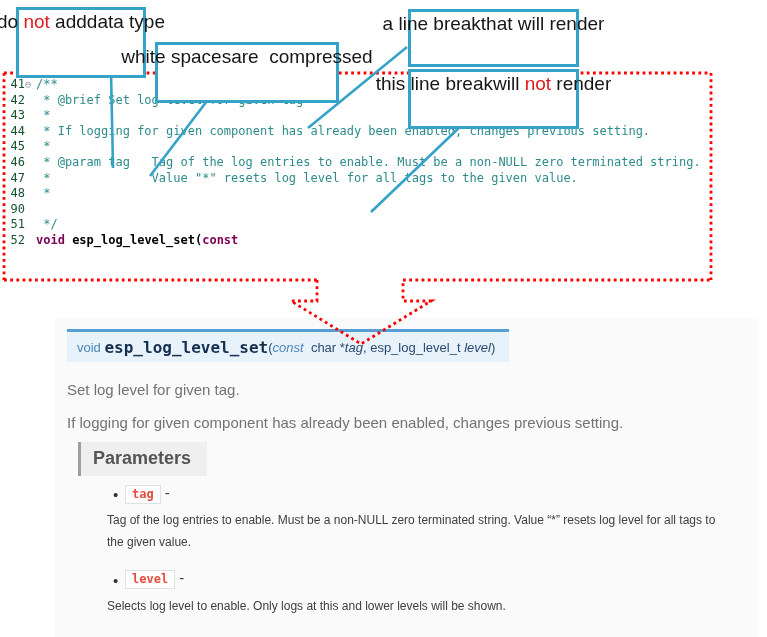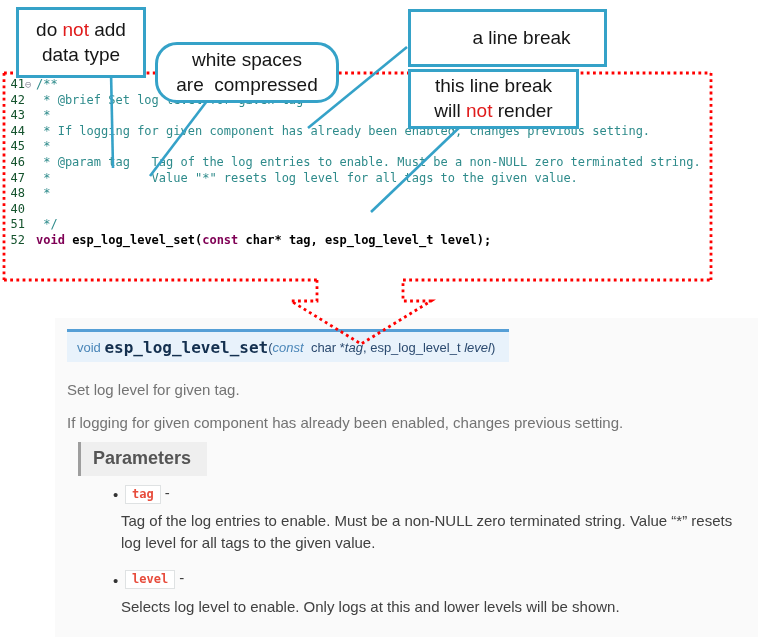--- a/index.html
+++ b/index.html
@@ -1,20 +1,20 @@
 <!DOCTYPE html>
 <html><head>
 <meta charset="utf-8">
 <style>
   html,body{margin:0;padding:0;background:#ffffff;}
   #canvas{position:relative;width:767px;height:637px;background:#ffffff;overflow:hidden;
           font-family:"Liberation Sans",sans-serif;}
   
   .callout{position:absolute;background:#ffffff;border:3px solid #35a2c8;color:#161616;
-           font-size:19px;line-height:1.3;text-align:center;display:flex;flex-direction:column;
+           font-size:19px;line-height:1.3;text-align:center;display:flex;flex-direction:row;
            justify-content:center;z-index:5;}
   .callout .cline{white-space:pre;}
   .red{color:#e01b1b;}
   
   #overlay{position:absolute;left:0;top:0;z-index:4;pointer-events:none;}
   
   #editor{position:absolute;left:8px;top:77px;z-index:2;
           font-family:"DejaVu Sans Mono",monospace;font-size:12px;line-height:15.6px;}
   .cl{white-space:pre;display:flex;}
   .cl .num{display:inline-block;width:17px;text-align:right;color:#14532d;}
@@ -30,21 +30,21 @@
   #sigbar .skw{color:#4a86b8;}
   #sigbar .sname{font-family:"DejaVu Sans Mono",monospace;font-size:16px;font-weight:bold;color:#14304f;}
   #sigbar .sit{font-style:italic;}
   .docp{position:absolute;left:12px;font-size:15px;color:#737373;line-height:21px;}
   #params-label{position:absolute;left:23px;top:124px;display:inline-block;background:#efefef;
           border-left:3px solid #9e9e9e;padding:6px 16px 7px 12px;font-size:18px;font-weight:bold;color:#555555;}
   .bullet{position:absolute;left:58px;width:10px;font-size:15px;color:#333333;}
   .chiprow{position:absolute;left:70px;font-size:15px;color:#404040;}
   .chip{display:inline-block;background:#ffffff;border:1px solid #dfe2e3;padding:1px 6px 2px 6px;
         font-family:"DejaVu Sans Mono",monospace;font-size:12px;font-weight:bold;color:#e74c3c;}
-  .pdesc{position:absolute;left:66px;width:628px;font-size:15px;color:#404040;line-height:21.5px;}
+  .pdesc{position:absolute;left:52px;width:628px;font-size:12px;color:#404040;line-height:21.5px;}
 </style>
 </head>
 <body>
 
 <div id="canvas">
 
   <svg id="overlay" width="767" height="637" viewBox="0 0 767 637">
     <g stroke="#ff0000" stroke-width="2.8" stroke-dasharray="2.8,3.4" fill="none">
       <path d="M4,73 H711 M4,73 V280 M711,73 V280 M4,280 H317 M403,280 H711"></path>
     </g>
@@ -55,46 +55,47 @@
       <line x1="407" y1="47" x2="308" y2="128"></line>
       <line x1="464" y1="123" x2="371" y2="212"></line>
     </g>
   </svg>
 
   <div class="callout" style="left:16px;top:7px;width:124px;height:65px;">
     <div class="cline"><span>do </span><span class="red">not</span><span> add</span></div>
     <div class="cline">data type</div>
   </div>
 
-  <div class="callout" style="left:155px;top:42px;width:178px;height:55px;border-radius:22px;">
+  <div class="callout" style="left:155px;top:42px;width:178px;height:55px;">
     <div class="cline">white spaces</div>
     <div class="cline">are  compressed</div>
   </div>
 
-  <div class="callout" style="left:408px;top:9px;width:165px;height:52px;padding-left:28px;">
+  <div class="callout" style="left:408px;top:9px;width:165px;height:52px;">
     <div class="cline">a line break</div>
+    <div class="cline">that will render</div>
   </div>
 
   <div class="callout" style="left:408px;top:69px;width:165px;height:54px;">
     <div class="cline">this line break</div>
     <div class="cline"><span>will </span><span class="red">not</span><span> render</span></div>
   </div>
 
   <div id="editor">
     <div class="cl"><span class="num">41</span><span class="fold">⊖</span><span class="ct">/**</span></div>
     <div class="cl"><span class="num">42</span><span class="fold"></span><span class="ct"> * @brief Set log level for given tag</span></div>
     <div class="cl"><span class="num">43</span><span class="fold"></span><span class="ct"> *</span></div>
     <div class="cl"><span class="num">44</span><span class="fold"></span><span class="ct"> * If logging for given component has already been enabled, changes previous setting.</span></div>
     <div class="cl"><span class="num">45</span><span class="fold"></span><span class="ct"> *</span></div>
     <div class="cl"><span class="num">46</span><span class="fold"></span><span class="ct"> * @param tag   Tag of the log entries to enable. Must be a non-NULL zero terminated string.</span></div>
     <div class="cl"><span class="num">47</span><span class="fold"></span><span class="ct"> *              Value "*" resets log level for all tags to the given value.</span></div>
     <div class="cl"><span class="num">48</span><span class="fold"></span><span class="ct"> *</span></div>
-    <div class="cl"><span class="num">40</span><span class="fold"></span></div>
+    <div class="cl"><span class="num">90</span><span class="fold"></span></div>
     <div class="cl"><span class="num">51</span><span class="fold"></span><span class="ct"> */</span></div>
-    <div class="cl"><span class="num">52</span><span class="fold"></span><span class="kw">void</span><span class="decl"> </span><span class="decl">esp_log_level_set(</span><span class="kw">const</span><span class="decl"> char* tag, esp_log_level_t level);</span></div>
+    <div class="cl"><span class="num">52</span><span class="fold"></span><span class="kw">void</span><span class="decl"> </span><span class="decl">esp_log_level_set(</span><span class="kw">const</span></div>
   </div>
 
   <div id="docpanel">
 
     <div id="sigbar"><span class="skw">void </span><span class="sname">esp_log_level_set</span><span>(</span><span class="skw sit">const</span><span>  char *</span><span class="sit">tag</span><span>, </span><span>esp_log_level_t </span><span class="sit">level</span><span>)</span></div>
 
     <div class="docp" style="top:61px;">Set log level for given tag.</div>
     <div class="docp" style="top:94px;">If logging for given component has already been enabled, changes previous setting.</div>
 
     <div id="params-label">Parameters</div>

